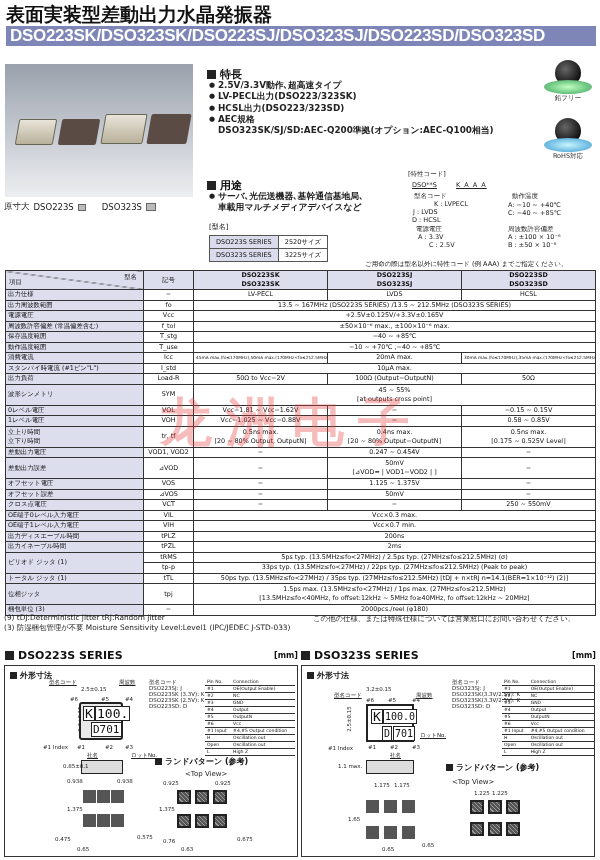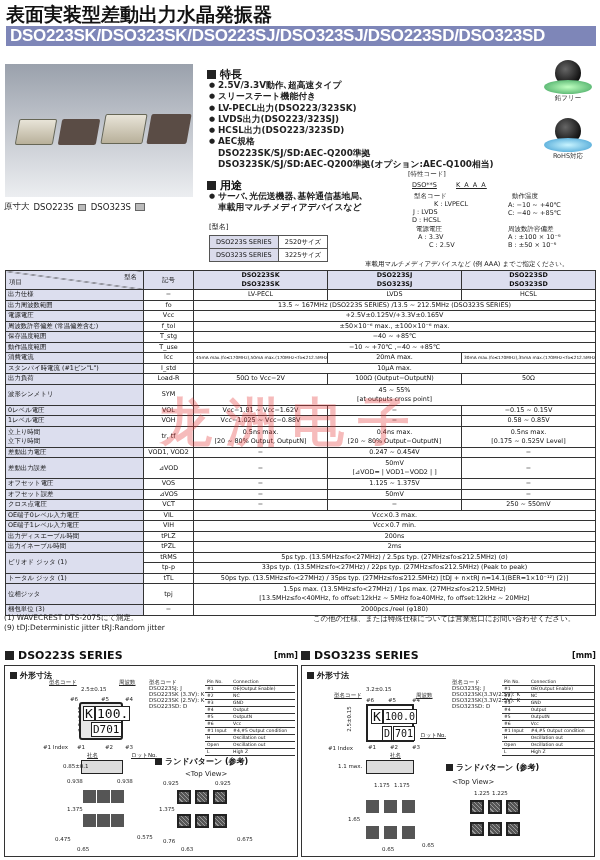--- a/index.html
+++ b/index.html
@@ -57,36 +57,33 @@
 <div class="photo">
   <div class="chip" style="left:12px;top:55px;width:38px;height:26px;background:linear-gradient(#e8e4d8,#b8b09a);transform:skewX(-10deg);border:1px solid #665;"></div>
   <div class="chip" style="left:55px;top:55px;width:38px;height:26px;background:#5a4c45;transform:skewX(-10deg);"></div>
   <div class="chip" style="left:98px;top:50px;width:42px;height:30px;background:linear-gradient(#e8e4d8,#b8b09a);transform:skewX(-10deg);border:1px solid #665;"></div>
   <div class="chip" style="left:144px;top:50px;width:40px;height:30px;background:#5a4c45;transform:skewX(-10deg);"></div>
 </div>
 <div class="photo-caption">
   <span>原寸大</span>
   <span>DSO223S</span>
   <span class="sq"></span>
-  <span style="margin-left:1px">DSO323S</span>
+  <span style="margin-left:12px">DSO323S</span>
   <span class="sq" style="width:10px;height:8px"></span>
 </div>
 
 <div class="sec-head" style="left:207px;top:67px;">
   <span class="blk"></span>
   <span>特長</span>
 </div>
 <ul class="feat" style="top:80px;">
   <li class="b">2.5V/3.3V動作､超高速タイプ</li>
-  <li class="b">スリーステート機能付き</li>
   <li class="b">LV-PECL出力(DSO223/323SK)</li>
-  <li class="b">LVDS出力(DSO223/323SJ)</li>
   <li class="b">HCSL出力(DSO223/323SD)</li>
   <li class="b">AEC規格</li>
-  <li>DSO223SK/SJ/SD:AEC-Q200準拠</li>
   <li>DSO323SK/SJ/SD:AEC-Q200準拠(オプション:AEC-Q100相当)</li>
 </ul>
 
 <div class="sec-head" style="left:207px;top:178px;">
   <span class="blk"></span>
   <span>用途</span>
 </div>
 <ul class="feat" style="top:191px;">
   <li class="b">サーバ､光伝送機器､基幹通信基地局､</li>
   <li>車載用マルチメディアデバイスなど</li>
@@ -128,21 +125,21 @@
   <span style="left:16px;top:55px;">電源電圧</span>
   <span style="left:18px;top:63px;">A : 3.3V</span>
   <span style="left:18px;top:71px;padding-left:11px;">C : 2.5V</span>
   <span style="left:112px;top:22px;">動作温度</span>
   <span style="left:108px;top:31px;">A: −10 ~ +40℃</span>
   <span style="left:108px;top:39px;">C: −40 ~ +85℃</span>
   <span style="left:108px;top:55px;">周波数許容偏差</span>
   <span style="left:108px;top:63px;">A : ±100 × 10⁻⁶</span>
   <span style="left:108px;top:71px;">B : ±50 × 10⁻⁶</span>
 </div>
-<div style="position:absolute;left:365px;top:260px;font-size:6.5px;">車載用マルチメディアデバイスなど (例 AAA) までご指定ください。</div>
+<div style="position:absolute;left:365px;top:260px;font-size:6.5px;">ご用命の際は型名以外に特性コード (例 AAA) までご指定ください。</div>
 
 <div class="sec-head" style="left:5px;top:271px;">
   <span class="blk"></span>
   <span>一般仕様</span>
 </div>
 
 <table class="spec">
   <colgroup>
       <col style="width:138px">
       <col style="width:50px">
@@ -346,22 +343,22 @@
         <td class="item">梱包単位 (3)</td>
         <td>−</td>
         <td colspan="3">2000pcs./reel (φ180)</td>
       </tr>
 </tbody>
   </table>
 
 <div class="watermark">龙洲电子</div>
 
 <div class="notes">
-  <div>(1) WAVECREST DTS-2075にて測定。</div>
   <div>(9) tDJ:Deterministic jitter     tRJ:Random jitter</div>
+  <div>(3) 防湿梱包管理が不要 Moisture Sensitivity Level:Level1 (IPC/JEDEC J-STD-033)</div>
 </div>
 <div class="note-right">この他の仕様、または特殊仕様については営業窓口にお問い合わせください。</div>
 
 <div class="series-head" style="left:5px;">
     <span class="blk"></span>
     <span>DSO223S SERIES</span>
   </div>
 <div class="mm" style="left:274px;">[mm]</div>
 <div class="panel" style="left:4px;">
   <div class="ptitle">

